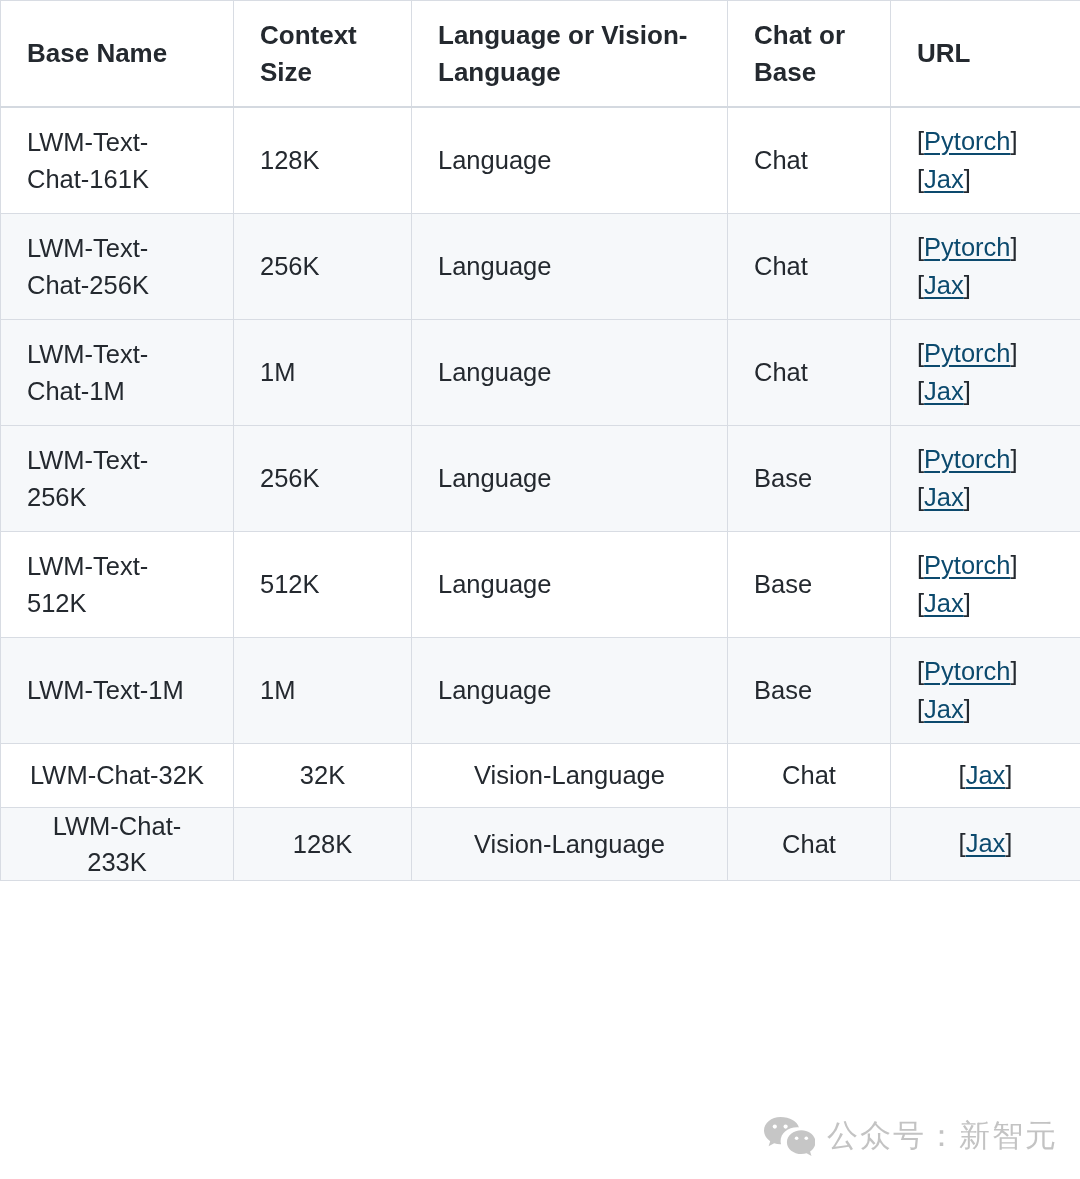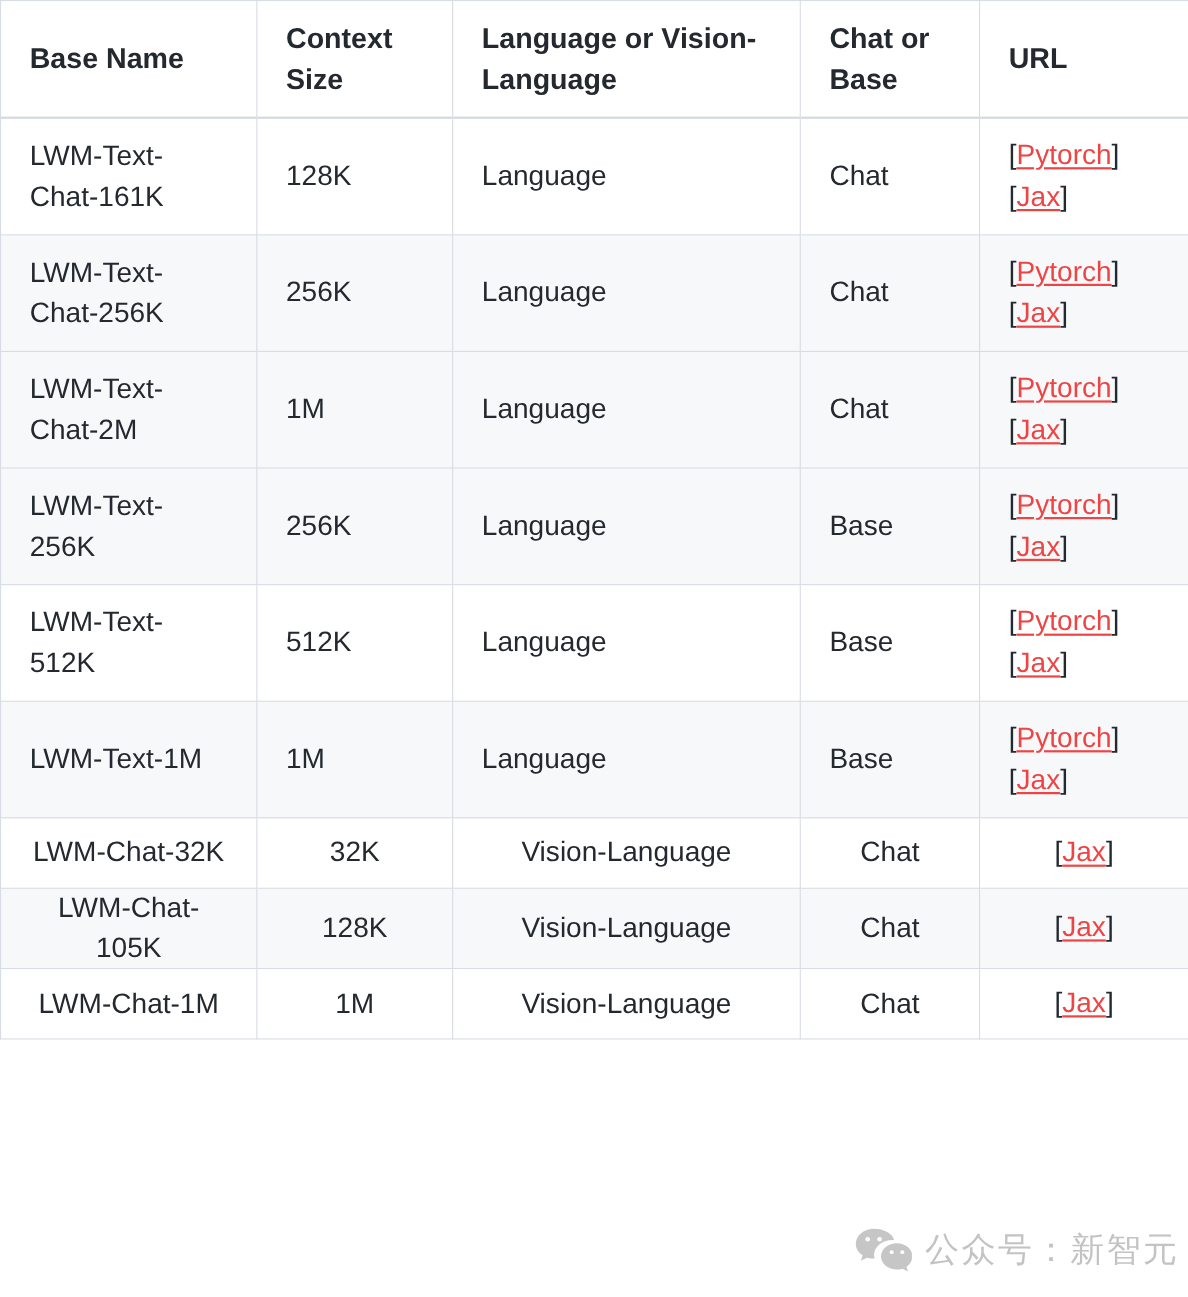--- a/index.html
+++ b/index.html
@@ -60,30 +60,30 @@
 
   .url-cell { padding-left: 26px; }
   .link-line {
     display: block;
     white-space: nowrap;
     color: #24292f;
     font-size: 25.5px;
     line-height: 1.48;
   }
   .link-line a {
-    color: #ef4444;
+    color: #0c4a6e;
     text-decoration: underline;
     text-underline-offset: 3px;
     text-decoration-thickness: 2px;
   }
 
   
   #watermark {
     position: absolute;
-    right: 8px;
+    right: 22px;
     bottom: 22px;
     display: flex;
     align-items: center;
     gap: 12px;
     z-index: 5;
     pointer-events: none;
     opacity: 0.85;
     margin-top: 20px;
   }
   #watermark .wm-logo {
@@ -151,21 +151,21 @@
         <td>
           <span class="cell-text">Chat</span>
         </td>
         <td class="url-cell">
           <span class="link-line">[<a href="#">Pytorch</a>]</span>
           <span class="link-line">[<a href="#">Jax</a>]</span>
         </td>
       </tr>
       <tr class="stripe tall">
         <td>
-          <span class="cell-text">LWM-Text-Chat-2M</span>
+          <span class="cell-text">LWM-Text-Chat-1M</span>
         </td>
         <td>
           <span class="cell-text">1M</span>
         </td>
         <td>
           <span class="cell-text">Language</span>
         </td>
         <td>
           <span class="cell-text">Chat</span>
         </td>
@@ -240,41 +240,24 @@
         </td>
         <td>
           <span class="cell-text">Chat</span>
         </td>
         <td class="url-cell">
           <span class="link-line">[<a href="#">Jax</a>]</span>
         </td>
       </tr>
       <tr class="stripe short">
         <td>
-          <span class="cell-text">LWM-Chat-105K</span>
+          <span class="cell-text">LWM-Chat-233K</span>
         </td>
         <td>
           <span class="cell-text">128K</span>
-        </td>
-        <td>
-          <span class="cell-text">Vision-Language</span>
-        </td>
-        <td>
-          <span class="cell-text">Chat</span>
-        </td>
-        <td class="url-cell">
-          <span class="link-line">[<a href="#">Jax</a>]</span>
-        </td>
-      </tr>
-      <tr class="plain short">
-        <td>
-          <span class="cell-text">LWM-Chat-1M</span>
-        </td>
-        <td>
-          <span class="cell-text">1M</span>
         </td>
         <td>
           <span class="cell-text">Vision-Language</span>
         </td>
         <td>
           <span class="cell-text">Chat</span>
         </td>
         <td class="url-cell">
           <span class="link-line">[<a href="#">Jax</a>]</span>
         </td>

